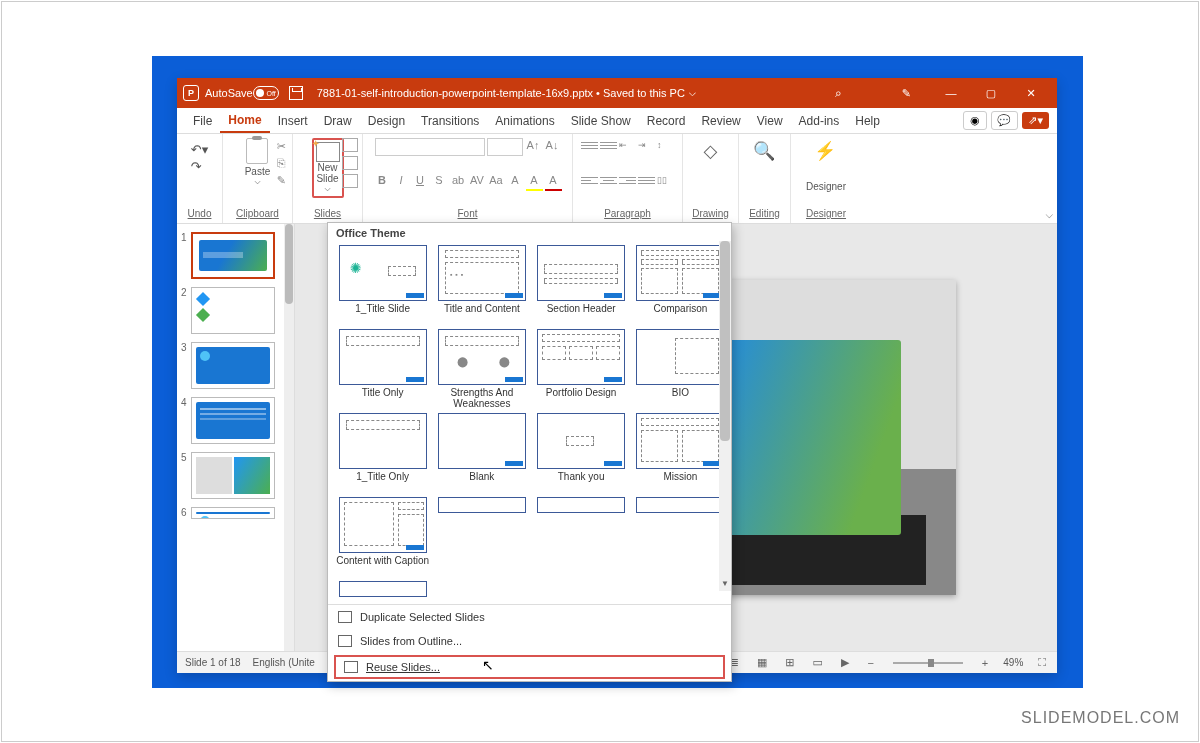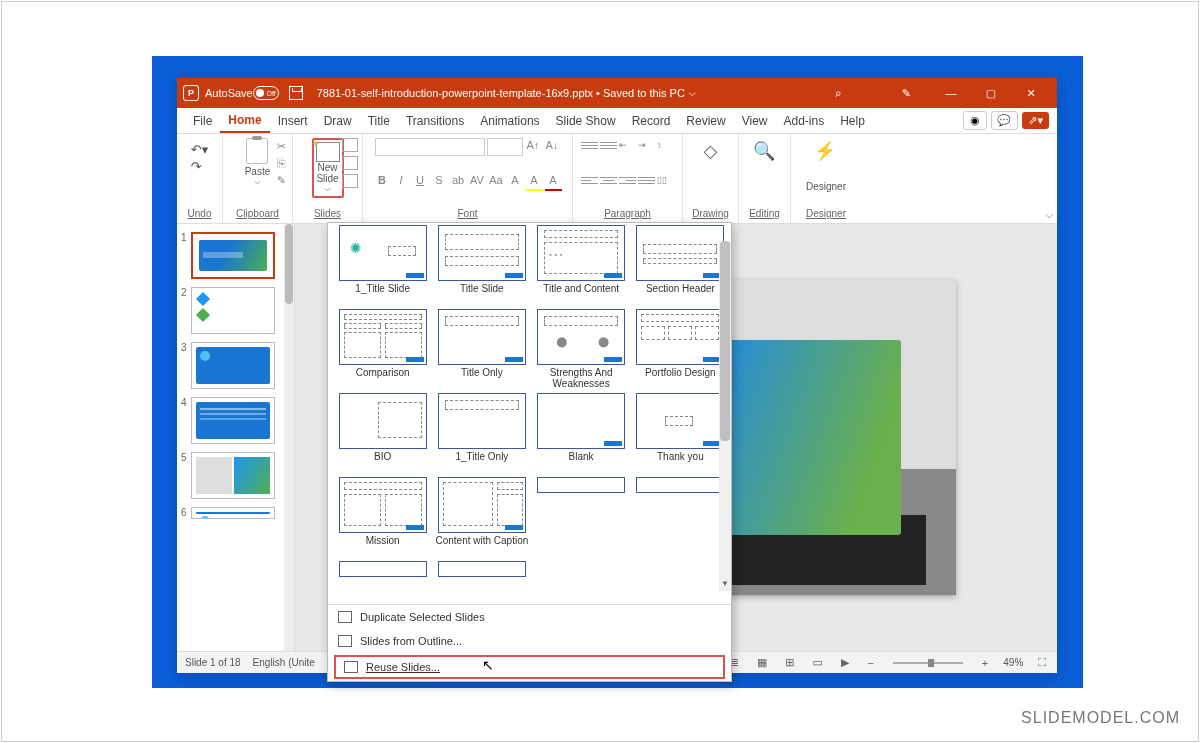--- a/index.html
+++ b/index.html
@@ -179,21 +179,21 @@
       <span class="win-btn">—</span>
       <span class="win-btn">▢</span>
       <span class="win-btn">✕</span>
     </div>
 
     <div class="menubar">
       <span class="tab">File</span>
       <span class="tab active">Home</span>
       <span class="tab">Insert</span>
       <span class="tab">Draw</span>
-      <span class="tab">Title</span>
+      <span class="tab">Design</span>
       <span class="tab">Transitions</span>
       <span class="tab">Animations</span>
       <span class="tab">Slide Show</span>
       <span class="tab">Record</span>
       <span class="tab">Review</span>
       <span class="tab">View</span>
       <span class="tab">Add-ins</span>
       <span class="tab">Help</span>
       <div class="right-tools">
         <span class="tool-btn">◉</span>
@@ -381,35 +381,28 @@
       <span class="vbtn">▶</span>
       <span class="vbtn">−</span>
       <div class="zoom-slider"></div>
       <span class="vbtn">+</span>
       <span>49%</span>
       <span class="vbtn">⛶</span>
     </div>
   </div>
 
   <div class="layout-dropdown">
+    <div class="hdr">Office Theme</div>
     <div class="layout-grid">
       <div class="layout-cell">
           <div class="lthumb lt-title1">
             <div class="dashed"></div>
             <div class="bluetag"></div>
           </div>
           <div class="llabel">1_Title Slide</div>
-        </div>
-      <div class="layout-cell">
-          <div class="lthumb lt-titleslide">
-            <div class="dashed d1"></div>
-            <div class="dashed d2"></div>
-            <div class="bluetag"></div>
-          </div>
-          <div class="llabel">Title Slide</div>
         </div>
       <div class="layout-cell">
           <div class="lthumb lt-tc">
             <div class="dashed d1"></div>
             <div class="dashed d2"></div>
             <div class="bluetag"></div>
           </div>
           <div class="llabel">Title and Content</div>
         </div>
       <div class="layout-cell">

